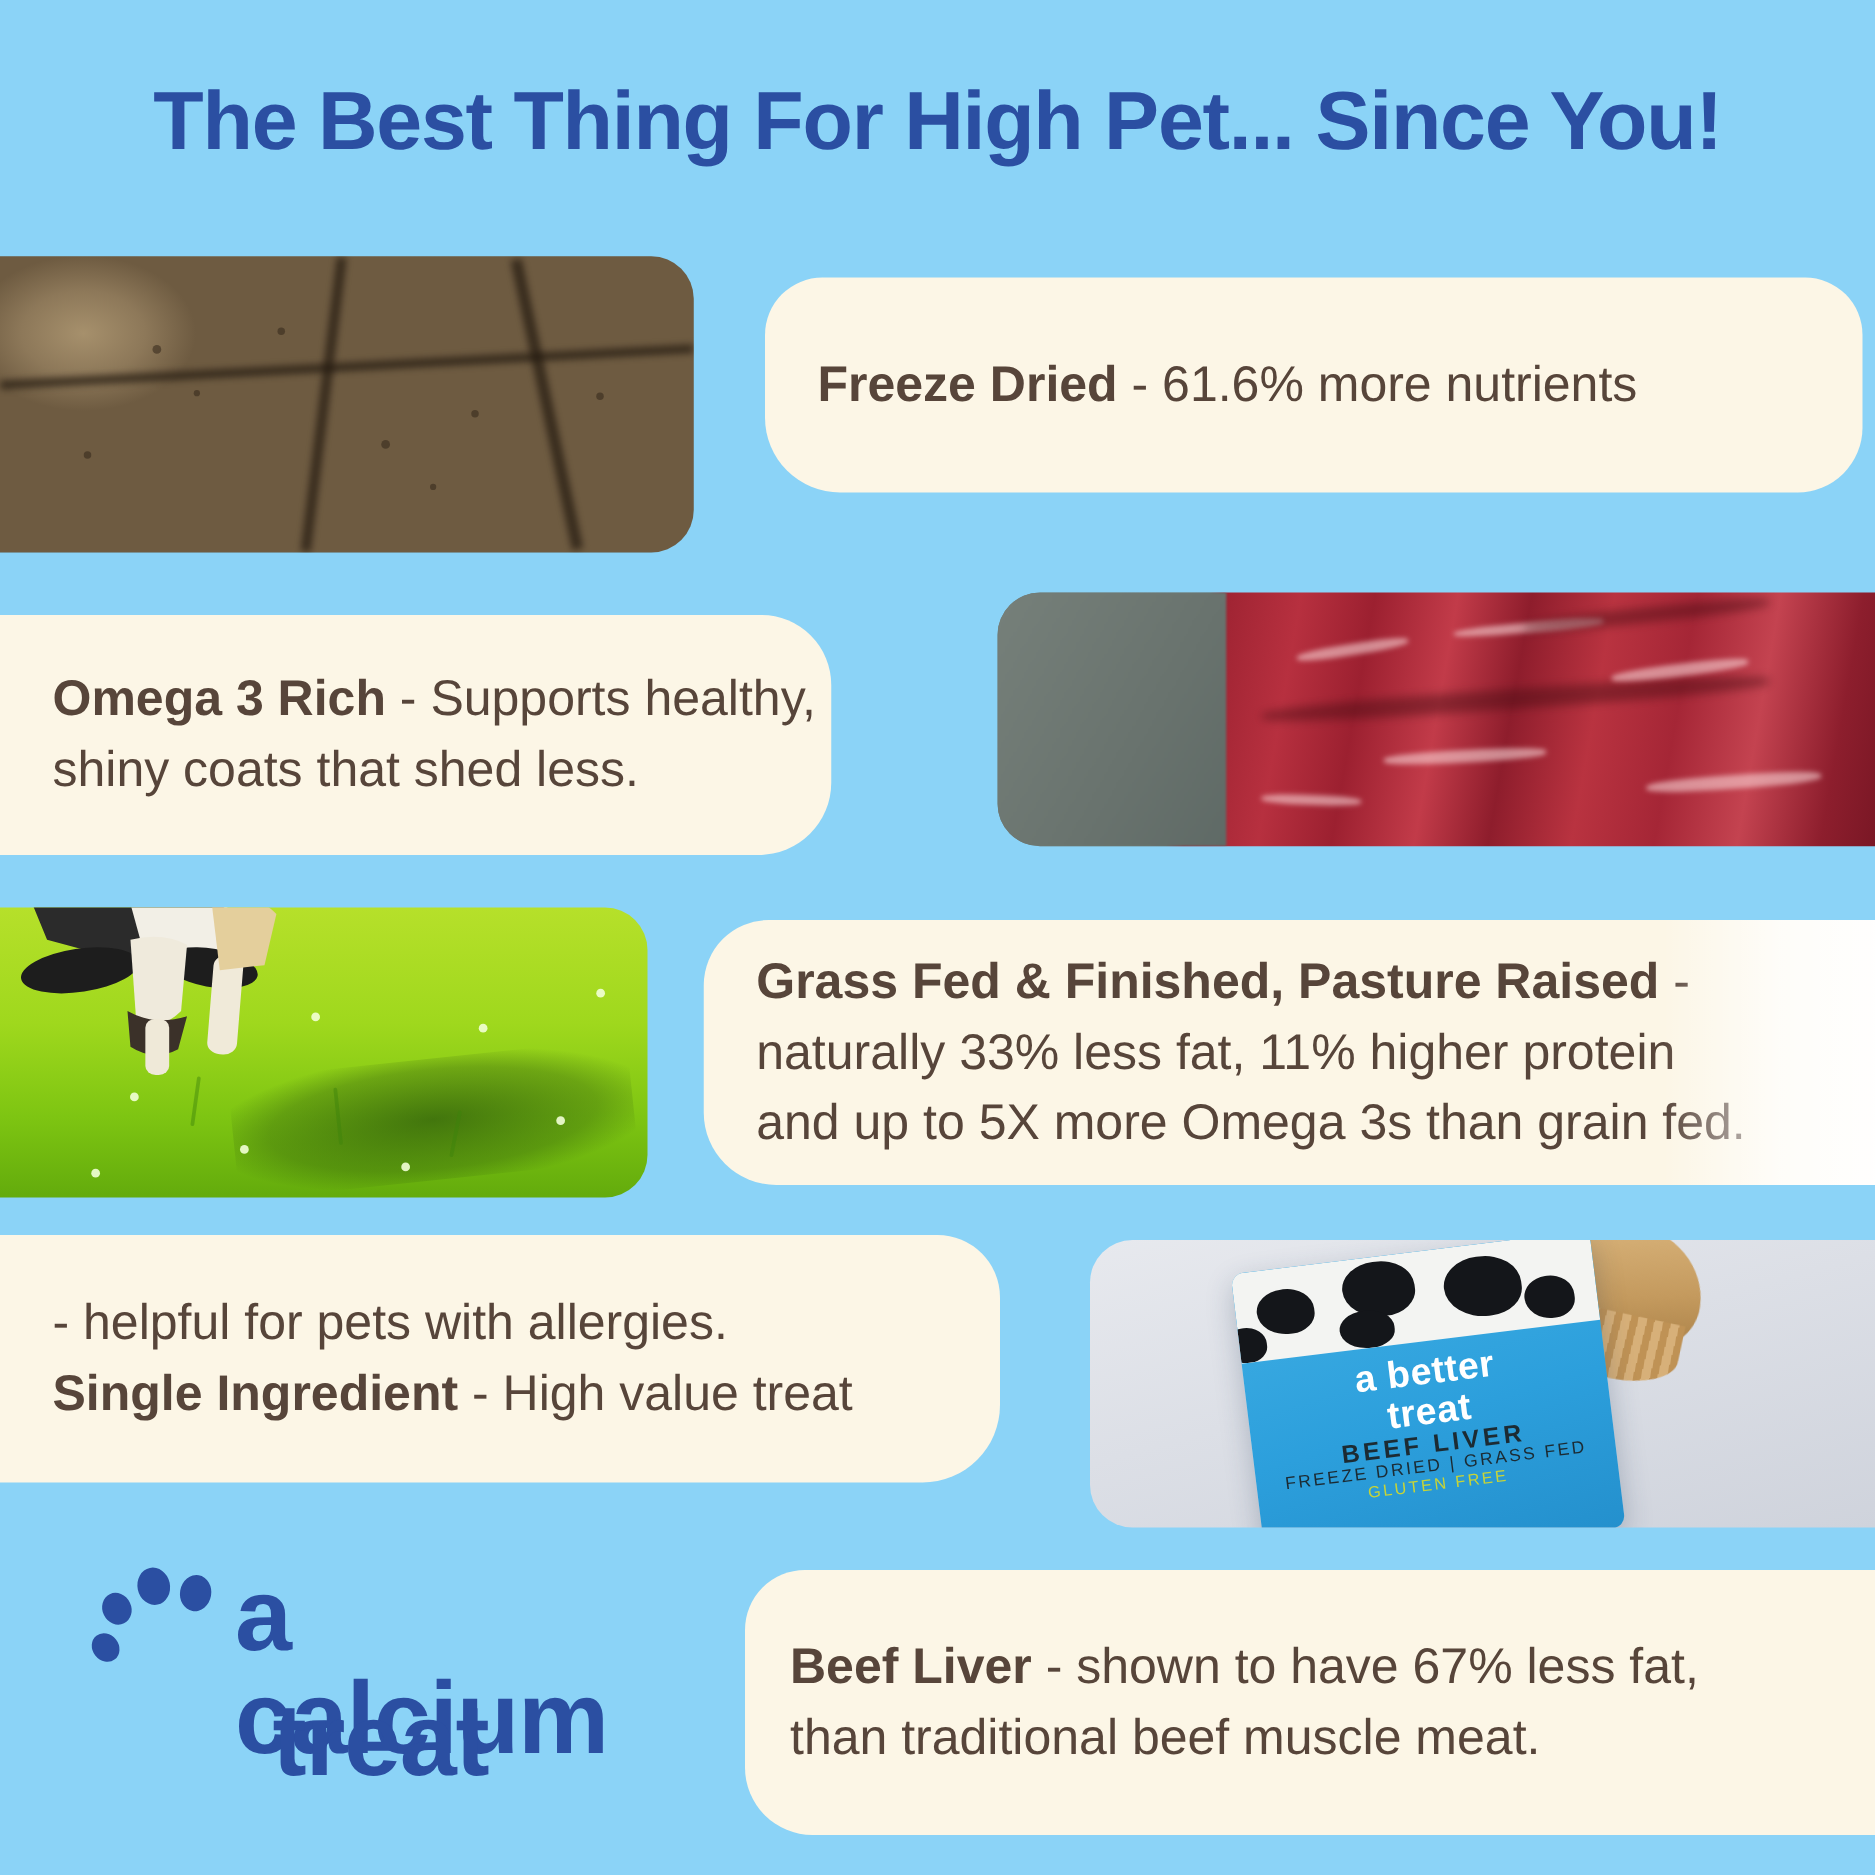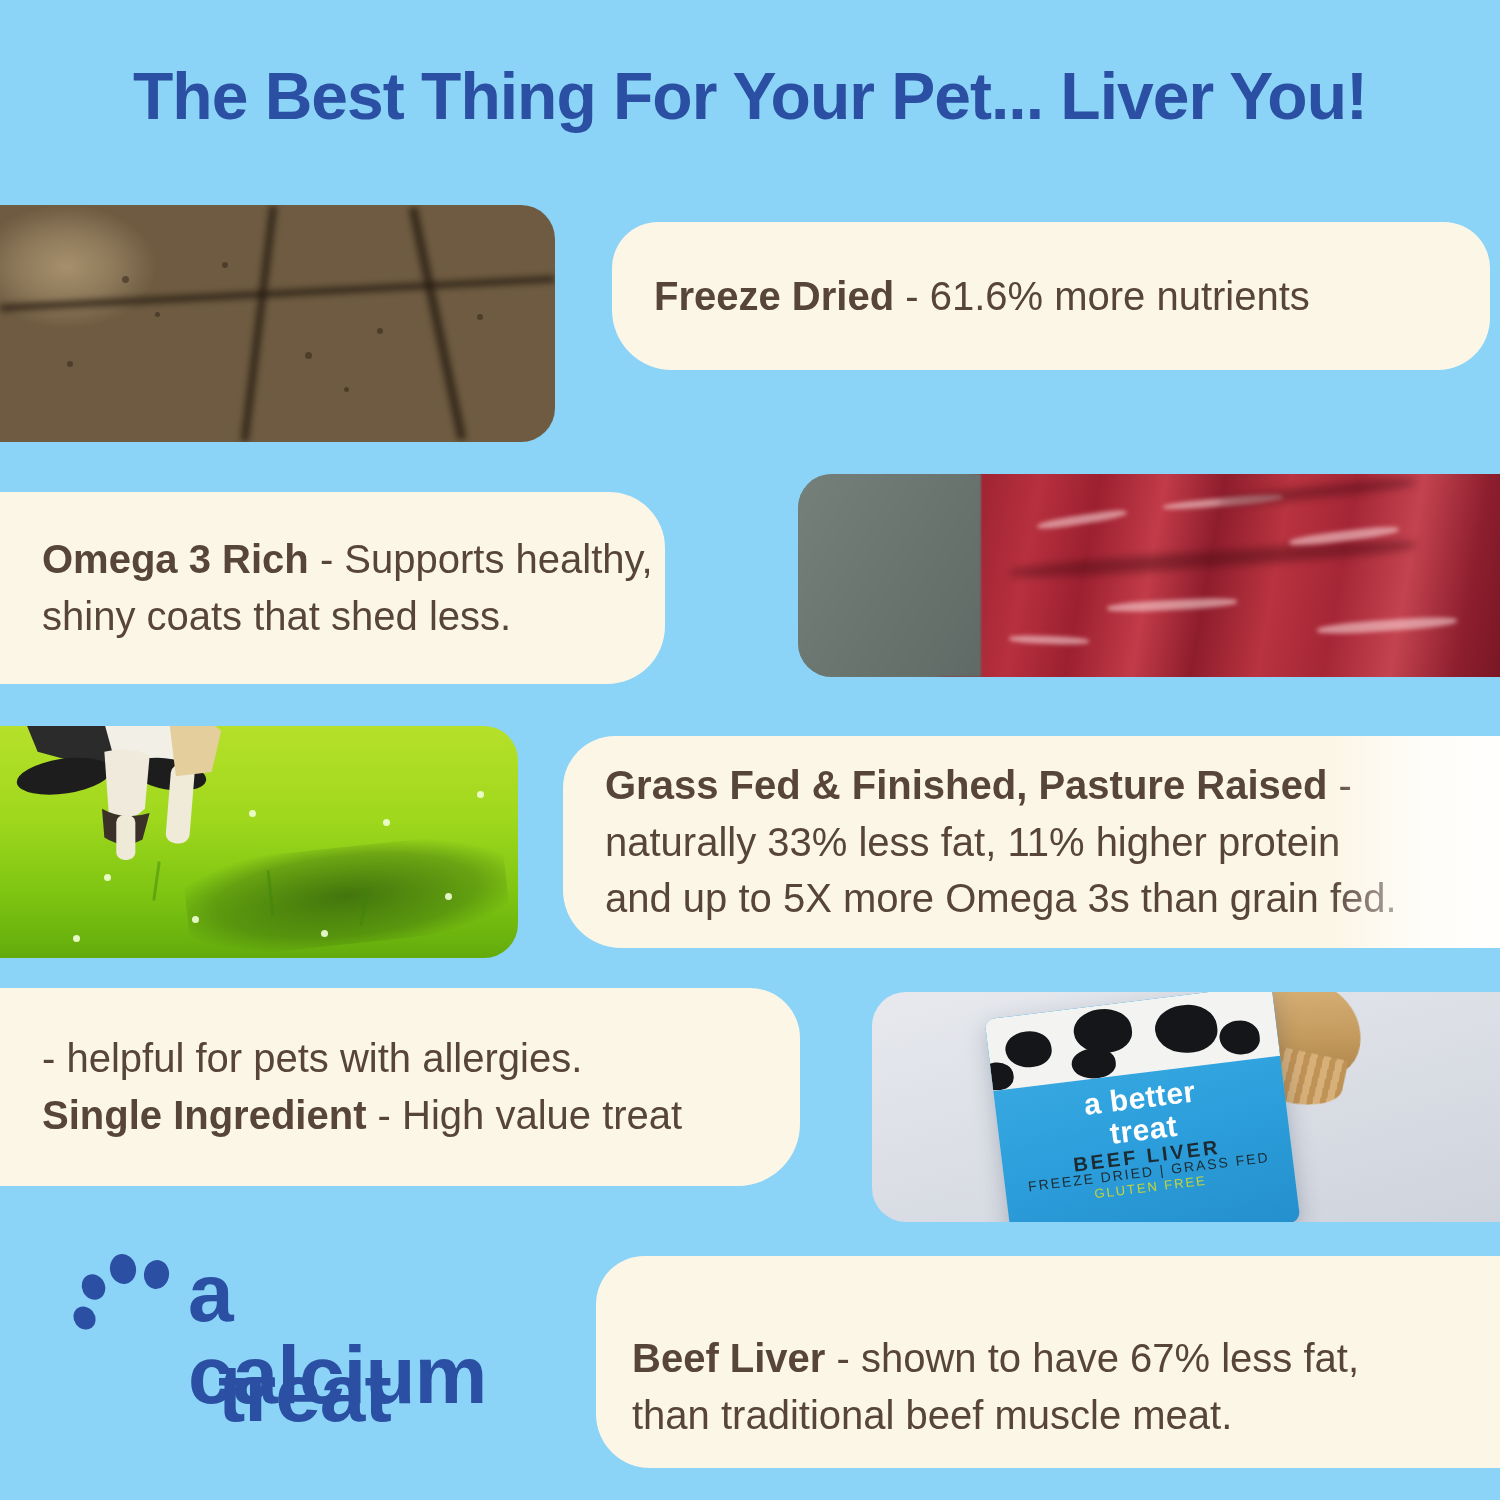--- a/index.html
+++ b/index.html
@@ -37,21 +37,21 @@
     padding:34px 42px;
   }
   .card .line { font-size:40px; line-height:1.42; white-space:nowrap; }
   .card b { font-weight:bold; }
 
   
   .card.c1 { border-radius:46px 46px 52px 60px; }
   .card.c2 { border-radius:0 56px 58px 0; }
   .card.c3 { border-radius:52px 0 0 58px; }
   .card.c4 { border-radius:0 50px 62px 0; }
-  .card.c5 { border-radius:48px 0 0 54px;justify-content:flex-end; }
+  .card.c5 { border-radius:48px 0 0 54px; }
 
   
   .card.c3::after{
     content:"";
     position:absolute; right:0; top:0; bottom:0; width:170px;
     background:linear-gradient(90deg, rgba(255,255,255,0) 0%, rgba(255,255,255,.75) 55%, rgba(255,255,255,.95) 100%);
     pointer-events:none;
   }
 
   
@@ -188,37 +188,37 @@
   .paw { position:absolute; left:0; top:0; width:120px; height:110px; }
   .paw i { position:absolute; background:#2B4FA2; border-radius:50%; display:block; }
   .paw .t1 { left:50px;  top:6px;  width:26px; height:30px; transform:rotate(-12deg); }
   .paw .t2 { left:84px;  top:12px; width:25px; height:29px; transform:rotate(10deg); }
   .paw .t3 { left:22px;  top:26px; width:23px; height:26px; transform:rotate(-26deg); }
   .paw .t4 { left:14px;  top:58px; width:21px; height:24px; transform:rotate(-38deg); }
 </style>
 </head>
 <body>
 
-<div class="title">The Best Thing For Your Pet... Liver You!</div>
+<div class="title">The Best Thing For High Pet... Since You!</div>
 
 <div class="panel ph-treats" style="left:0; top:205px; width:555px; height:237px;">
   <span class="crease" style="left:0; top:36%; width:100%; height:7px; transform:rotate(-3deg);"></span>
   <span class="crease" style="left:46%; top:0; width:8px; height:100%; transform:rotate(7deg);"></span>
   <span class="crease" style="left:78%; top:0; width:9px; height:100%; transform:rotate(-12deg);"></span>
   <span class="speck" style="left:22%; top:30%; width:7px; height:7px;"></span>
   <span class="speck" style="left:28%; top:45%; width:5px; height:5px;"></span>
   <span class="speck" style="left:40%; top:24%; width:6px; height:6px;"></span>
   <span class="speck" style="left:55%; top:62%; width:7px; height:7px;"></span>
   <span class="speck" style="left:62%; top:77%; width:5px; height:5px;"></span>
   <span class="speck" style="left:68%; top:52%; width:6px; height:6px;"></span>
   <span class="speck" style="left:12%; top:66%; width:6px; height:6px;"></span>
   <span class="speck" style="left:86%; top:46%; width:6px; height:6px;"></span>
 </div>
 
-<div class="card c1" style="left:612px; top:222px; width:878px; height:148px;">
+<div class="card c1" style="left:612px; top:222px; width:878px; height:172px;">
   <div class="line"><b>Freeze Dried</b><span> - </span><span>61.6% more nutrients</span></div>
 </div>
 
 <div class="card c2" style="left:0; top:492px; width:665px; height:192px;">
   <div class="line"><b>Omega 3 Rich</b><span> - </span><span>Supports healthy,</span></div>
   <div class="line">shiny coats that shed less.</div>
 </div>
 
 <div class="panel ph-meat" style="left:798px; top:474px; width:702px; height:203px;">
   <span class="grey"></span>

